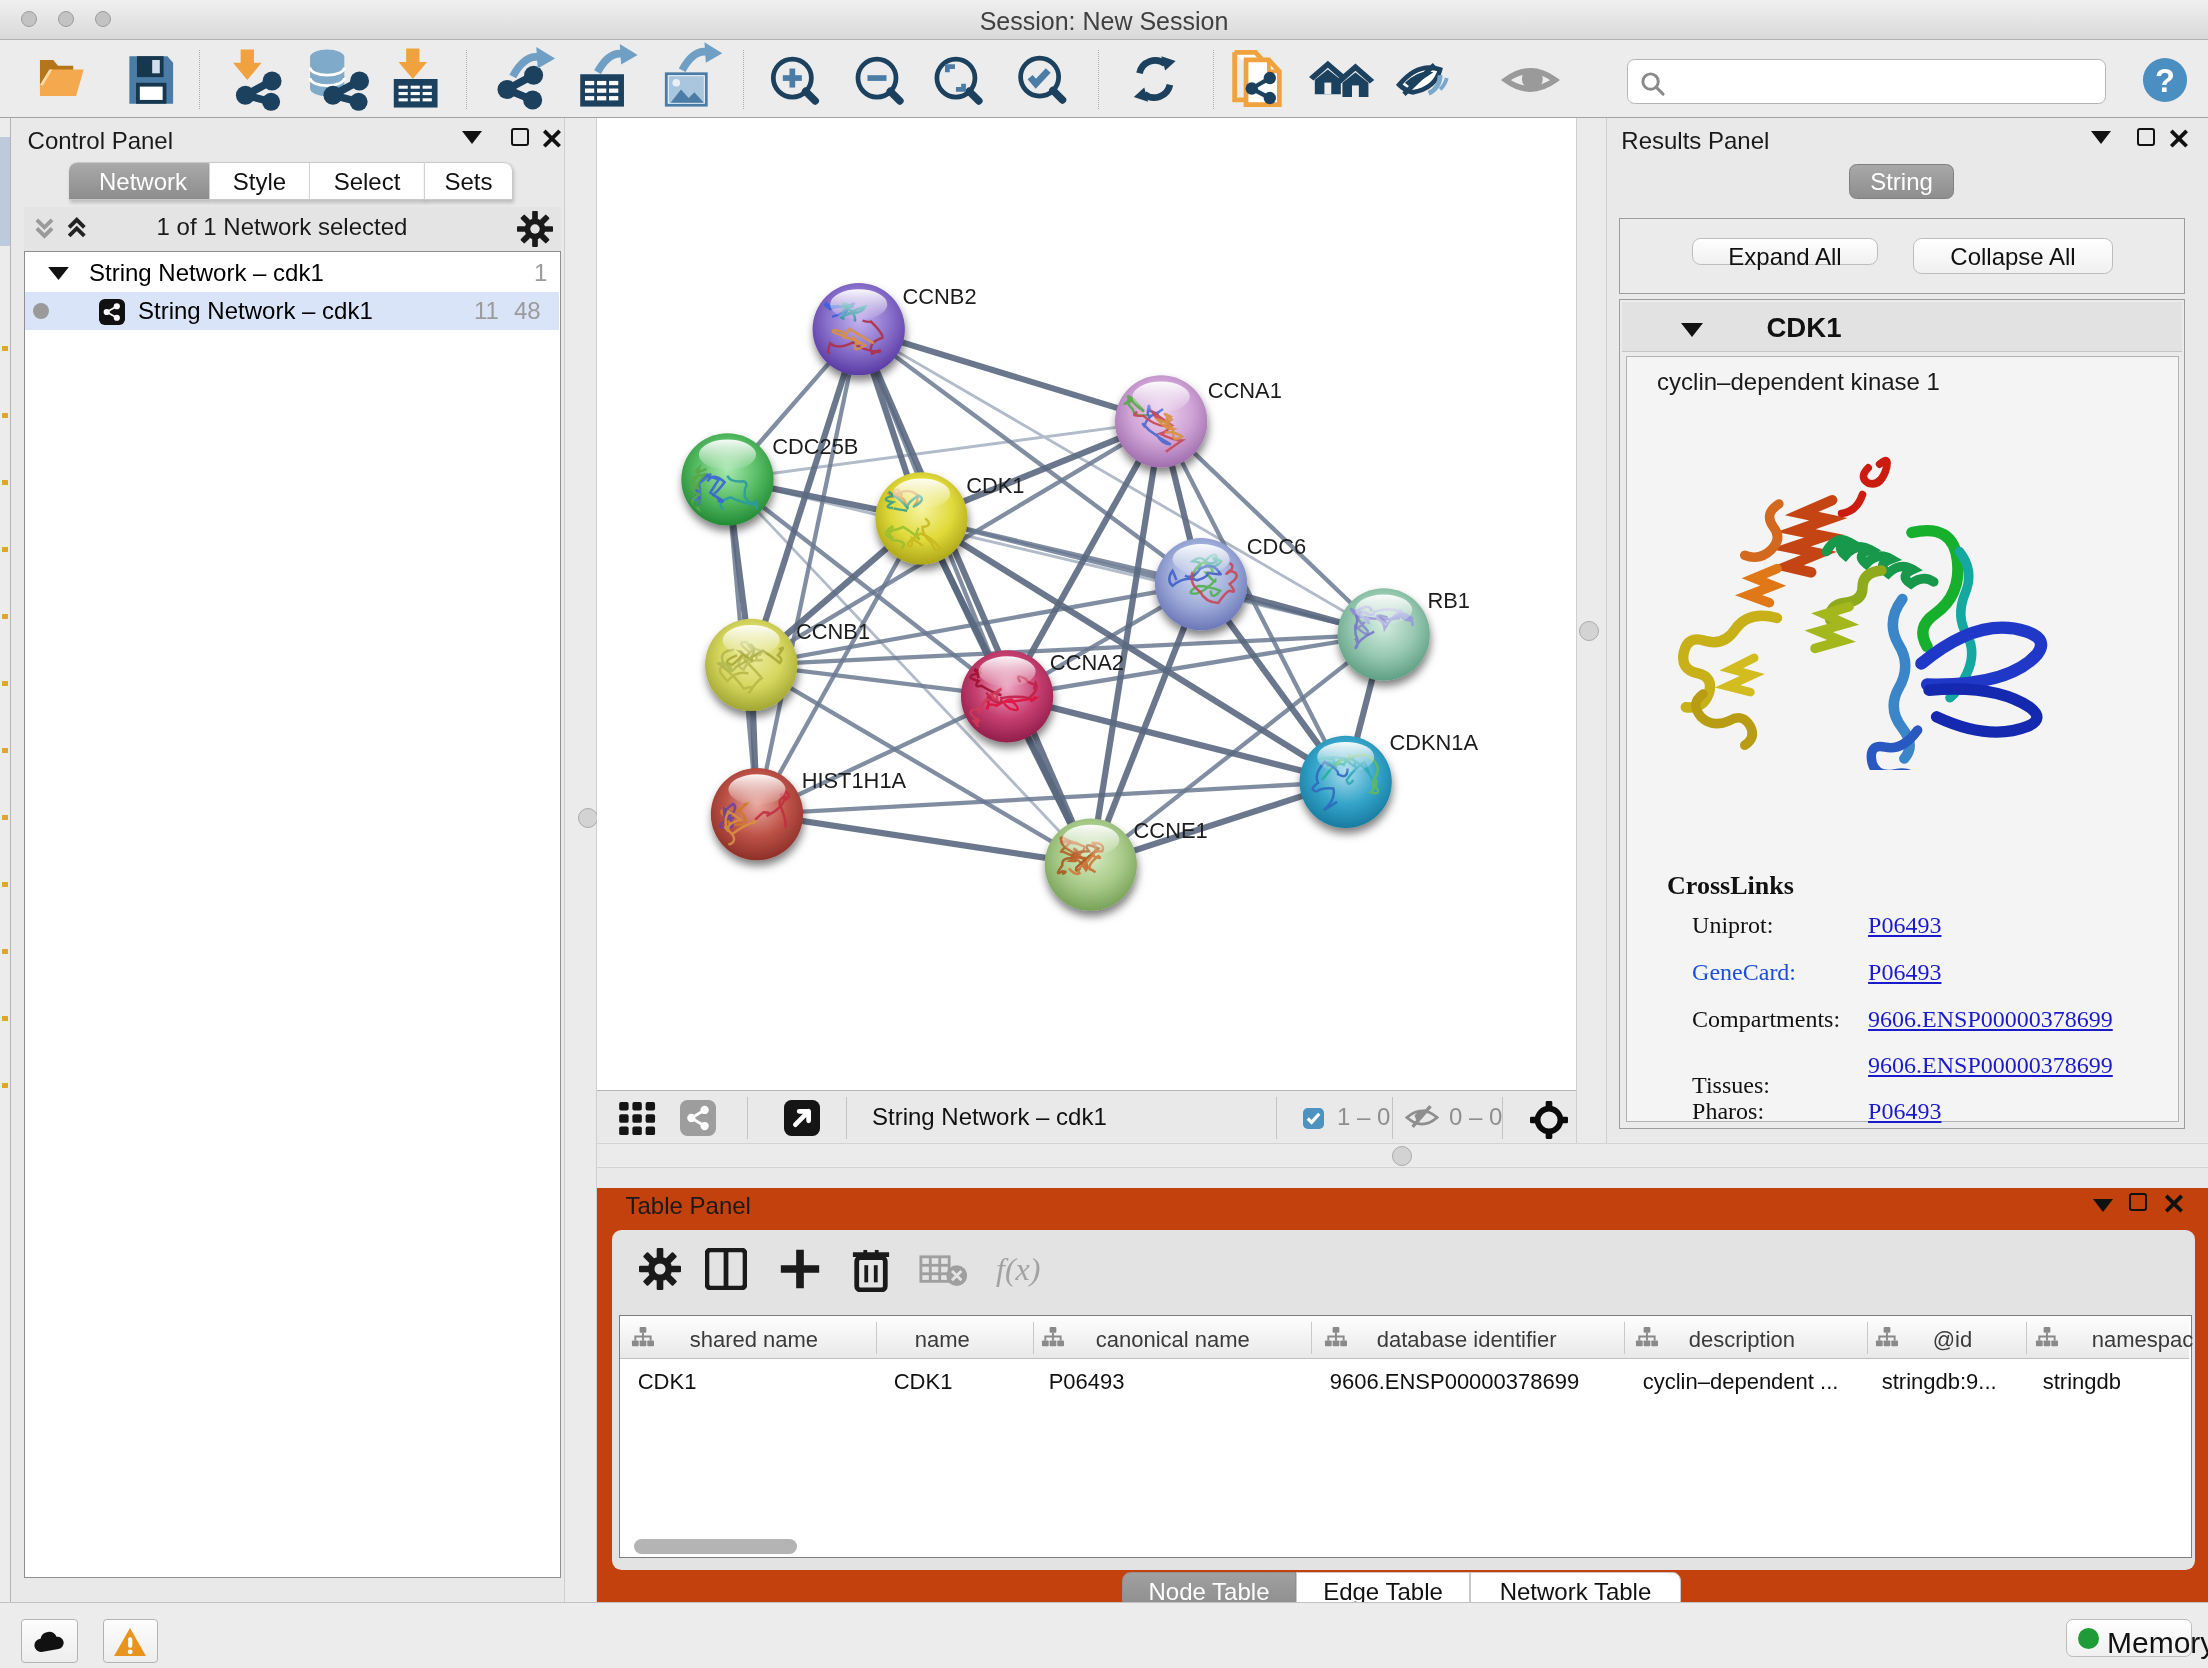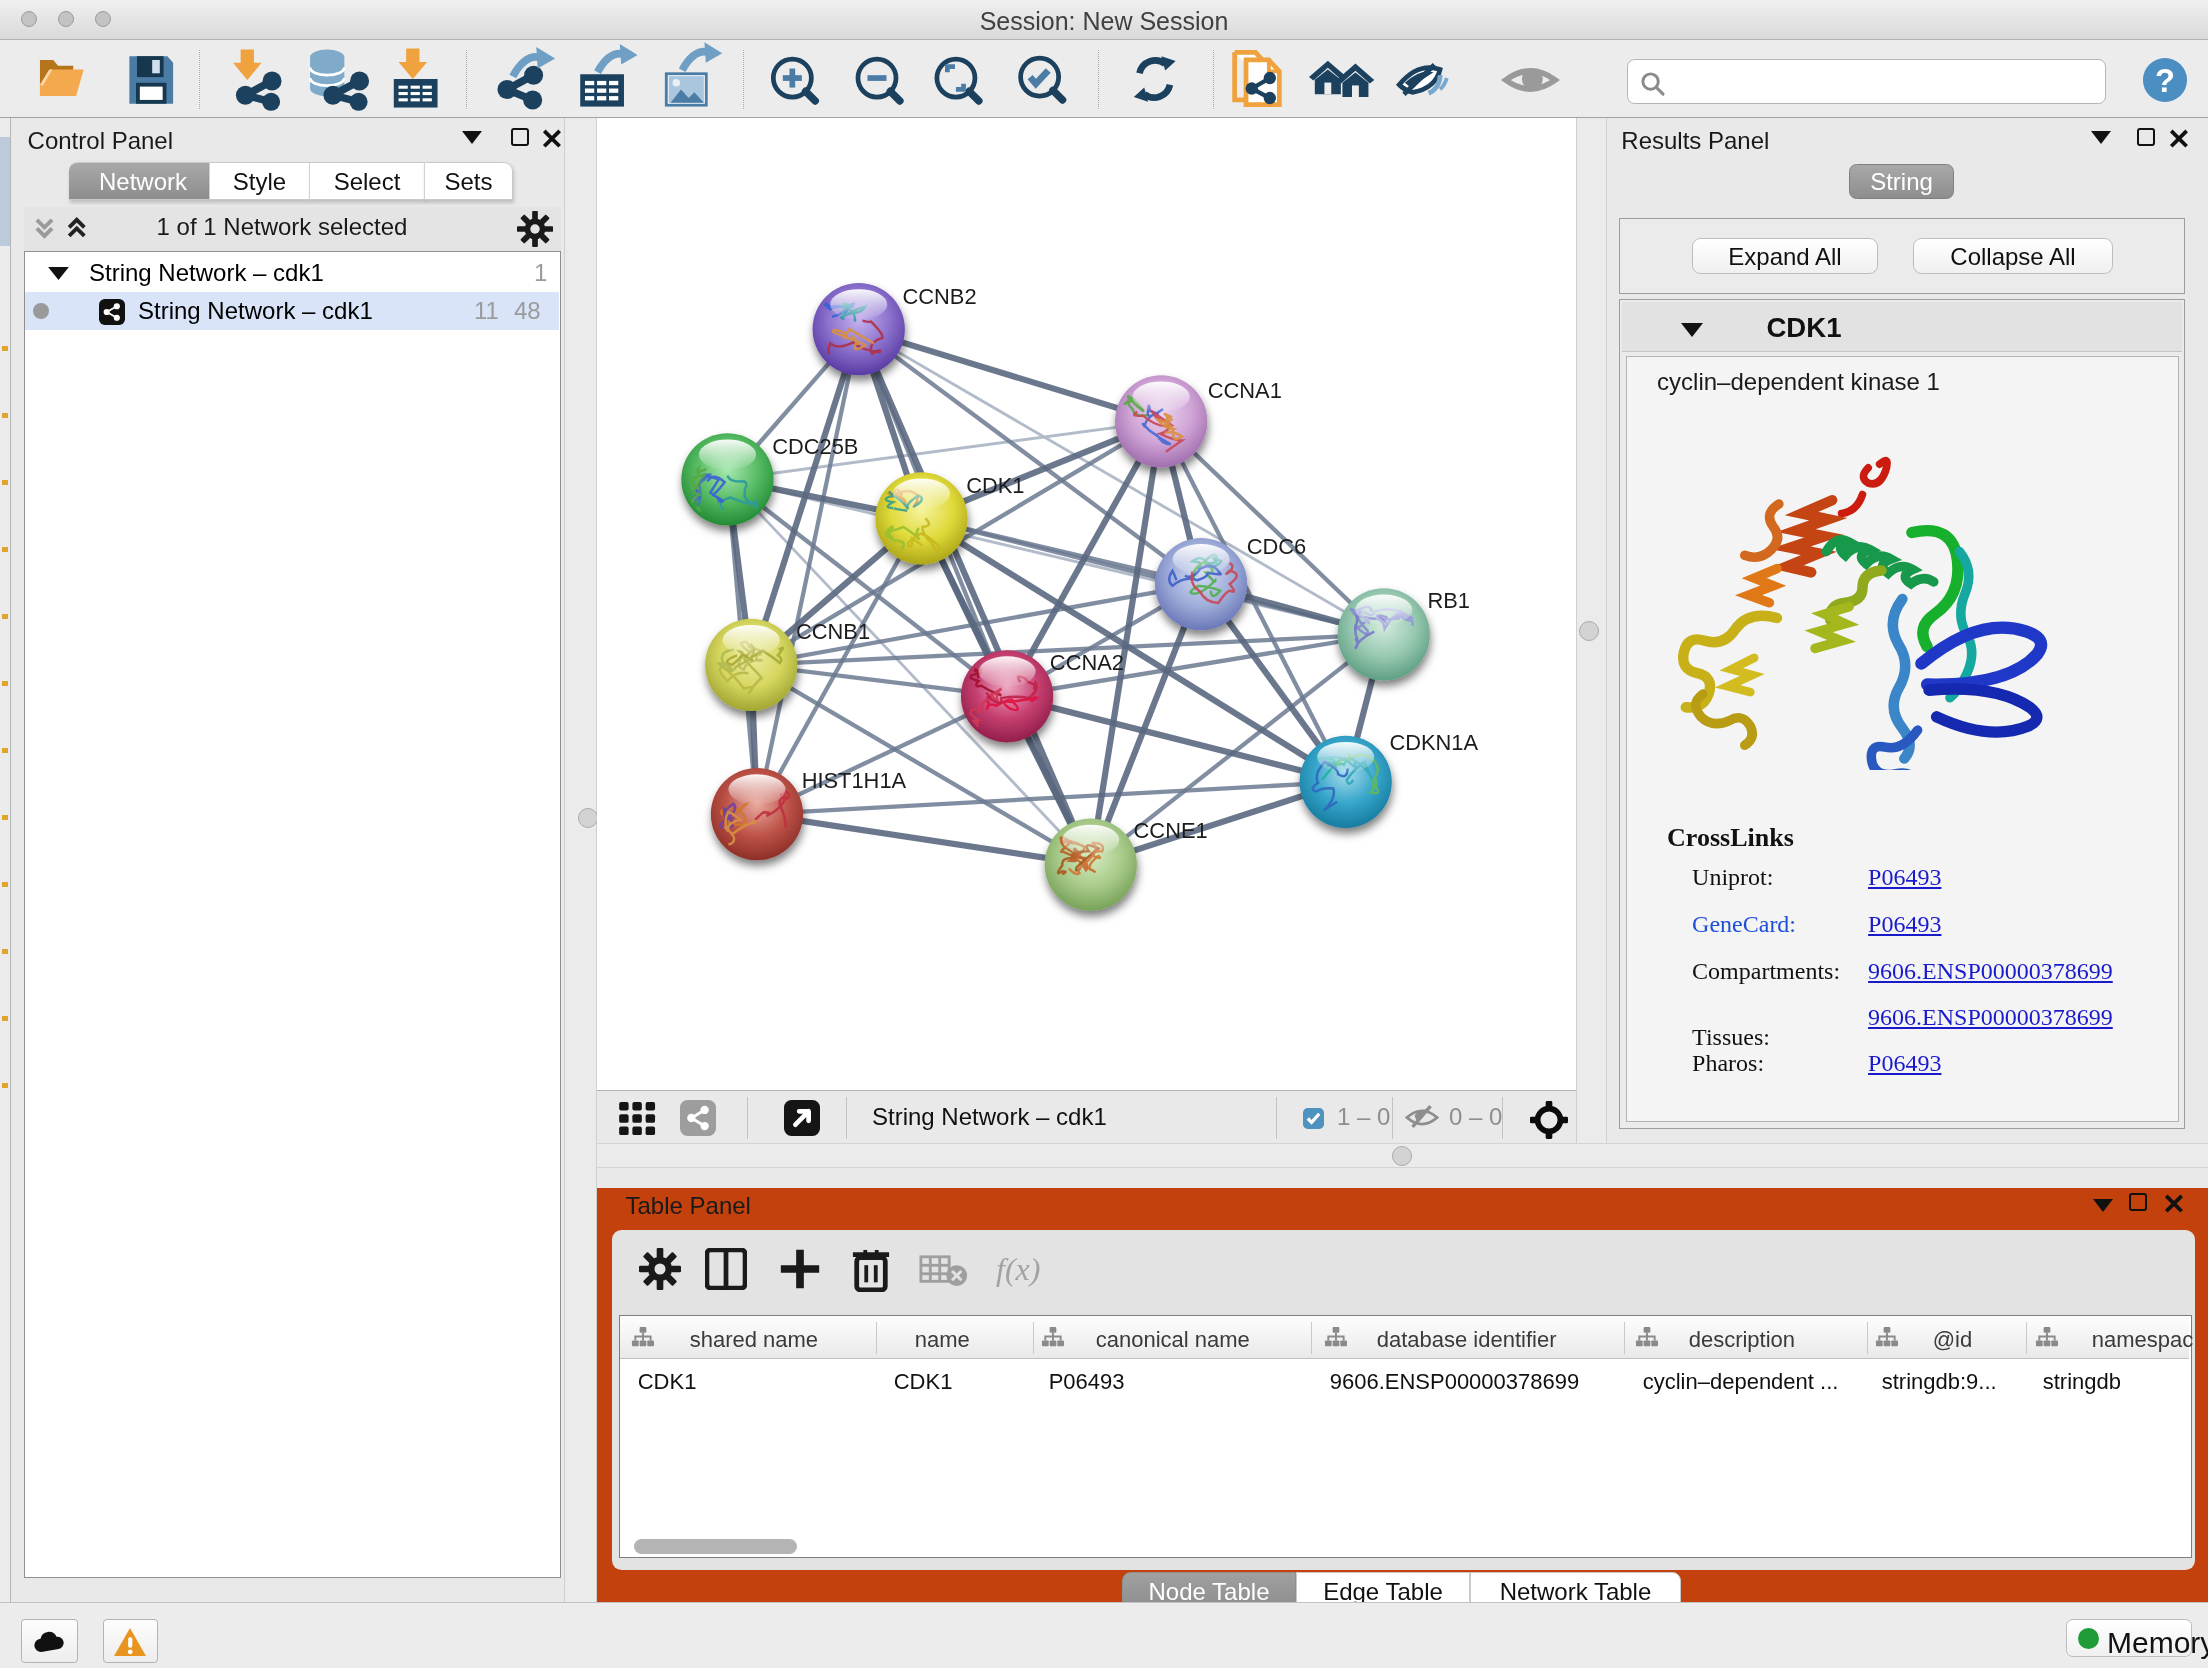--- a/index.html
+++ b/index.html
@@ -69,21 +69,21 @@
 .btn { position:absolute; background:linear-gradient(#ffffff,#f0f0f0);
   border:1px solid #bcbcbc; border-radius:8.6px; font-size:24px; color:#111;
   text-align:center; }
 
 
 .th { position:absolute; color:#3a3a3a; font-size:22px; top:10.5px; }
 .td { position:absolute; color:#111; font-size:22px; }
 .hsep { position:absolute; top:5.7px; height:32px; width:0; border-left:1.9px solid #c9c9c9; }
 .treei { position:absolute; top:9.5px; }
 
-.serif { font-family:"Liberation Serif", serif; }
+.serif { font-family:"Liberation Serif", serif;margin-top:48px; }
 .link { color:#1a1acd; text-decoration:underline; }
 .netlabel { font-size:23px; fill:#1c1c1c; font-family:"Liberation Sans",sans-serif; }
 </style>
 </head>
 <body>
 
 <div id="titlebar" class="abs">
   <div class="tl" style="left:21px;"></div>
   <div class="tl" style="left:58px;"></div>
   <div class="tl" style="left:95px;"></div>
@@ -662,21 +662,21 @@
   </svg>
 </div>
 
 <div id="resultspanel" class="abs">
   <div class="ptitle" style="position:absolute;left:14.3px;top:8.6px;">Results Panel</div>
   <div class="wc-tri" style="left:484px;top:13.3px;"></div>
   <div class="wc-sq" style="left:530px;top:9.5px;"></div>
   <div class="wc-x" style="left:560px;top:6.7px;">✕</div>
   <div style="position:absolute;left:242px;top:46px;width:105px;height:35px;background:linear-gradient(#a8a8a8,#8e8e8e);border:1px solid #7f7f7f;border-radius:7.6px;color:#fff;font-size:24px;text-align:center;line-height:34px;">String</div>
   <div class="rbox" style="left:12.4px;top:100px;width:566px;height:76px;"></div>
-  <div class="btn" style="left:85px;top:120px;width:186px;height:36px;line-height:35px;">Expand All</div>
+  <div class="btn" style="left:85px;top:120px;width:186px;height:27px;line-height:35px;">Expand All</div>
   <div class="btn" style="left:306px;top:120px;width:200px;height:36px;line-height:35px;">Collapse All</div>
   <div class="rbox" style="left:12.4px;top:181px;width:566px;height:830px;">
     <div style="position:absolute;left:1.9px;top:1.9px;width:560px;height:50px;background:#e2e2e2;border-bottom:1px solid #c6c6c6;"></div>
     <div class="wc-tri" style="left:61px;top:23px;border-left-width:11.4px;border-right-width:11.4px;border-top-width:14.3px;"></div>
     <div style="position:absolute;left:146px;top:12.4px;font-size:27.6px;font-weight:bold;color:#111;">CDK1</div>
     <div style="position:absolute;left:5.7px;top:56px;width:553px;height:766px;background:#f4f4f4;border:1px solid #b3b3b3;">
       <div style="position:absolute;left:30px;top:11.4px;font-size:24px;color:#1a1a1a;">cyclin–dependent kinase 1</div>
       <svg id="protein" style="position:absolute;left:36px;top:52px;" width="418" height="361" viewBox="0 0 440 380">
           <g fill="none" stroke-linecap="round">
             <path d="M228,58 q12,-10 6,8 q-6,16 -18,12 q-10,-6 0,-16 m-6,28 q-6,18 -22,20" stroke="#cc1c10" stroke-width="8"></path>

